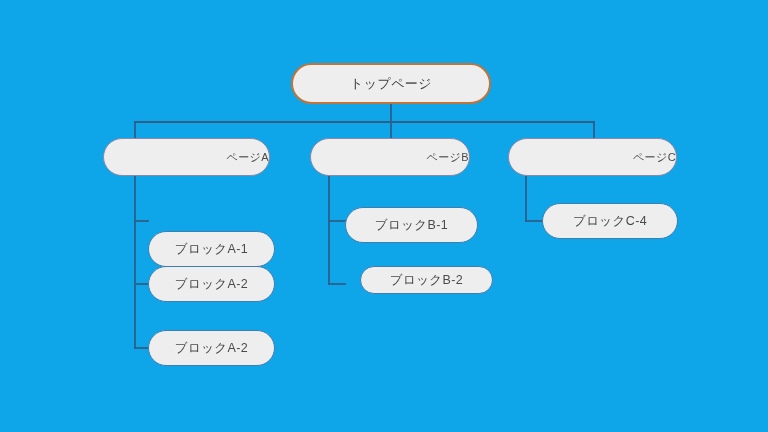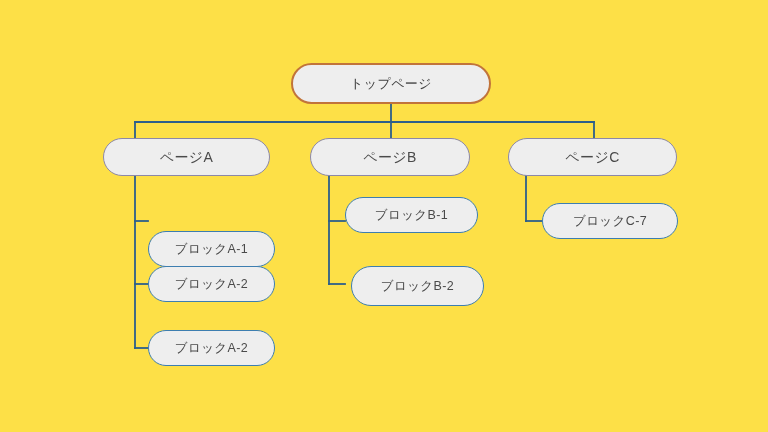--- a/index.html
+++ b/index.html
@@ -8,21 +8,21 @@
     padding: 0;
     background: #ffffff;
   }
   body {
     font-family: "Liberation Sans", "DejaVu Sans", sans-serif;
   }
   #canvas {
     position: relative;
     width: 768px;
     height: 432px;
-    background: #fde047;
+    background: #0ea5e9;
     overflow: hidden;
   }
   #wires {
     position: absolute;
     left: 0;
     top: 0;
     width: 768px;
     height: 432px;
     pointer-events: none;
   }
@@ -38,22 +38,23 @@
     white-space: nowrap;
     color: #444444;
   }
   .node-root {
     border: 2px solid #c1743a;
     font-size: 13px;
     color: #3f3f3f;
   }
   .node-page {
     border: 1.6px solid #8c88a8;
-    font-size: 14px;
+    font-size: 11px;
     color: #4a4a4a;
+    justify-content: flex-end;
   }
   .node-block {
     border: 1.6px solid #3d7eb0;
     font-size: 12.5px;
     color: #4a4a4a;
   }
   .node-label {
     display: block;
     line-height: 1;
   }
@@ -98,23 +99,23 @@
 
   <div class="node node-block" id="node-block-0" style="left: 148px; top: 203px; width: 127px; height: 36px; margin-top: 28px;">
     <span class="node-label">ブロックA-1</span>
   </div>
   <div class="node node-block" id="node-block-1" style="left: 148px; top: 266px; width: 127px; height: 36px;">
     <span class="node-label">ブロックA-2</span>
   </div>
   <div class="node node-block" id="node-block-2" style="left: 148px; top: 330px; width: 127px; height: 36px;">
     <span class="node-label">ブロックA-2</span>
   </div>
-  <div class="node node-block" id="node-block-3" style="left: 345px; top: 197px; width: 133px; height: 36px; text-align: right;">
+  <div class="node node-block" id="node-block-3" style="left: 345px; top: 207px; width: 133px; height: 36px; text-align: right;">
     <span class="node-label">ブロックB-1</span>
   </div>
-  <div class="node node-block" id="node-block-4" style="left: 351px; top: 266px; width: 133px; height: 40px;">
+  <div class="node node-block" id="node-block-4" style="left: 360px; top: 266px; width: 133px; height: 28px;">
     <span class="node-label">ブロックB-2</span>
   </div>
   <div class="node node-block" id="node-block-5" style="left: 542px; top: 203px; width: 136px; height: 36px;">
-    <span class="node-label">ブロックC-7</span>
+    <span class="node-label">ブロックC-4</span>
   </div>
 
 </div>
 
 </body></html>

